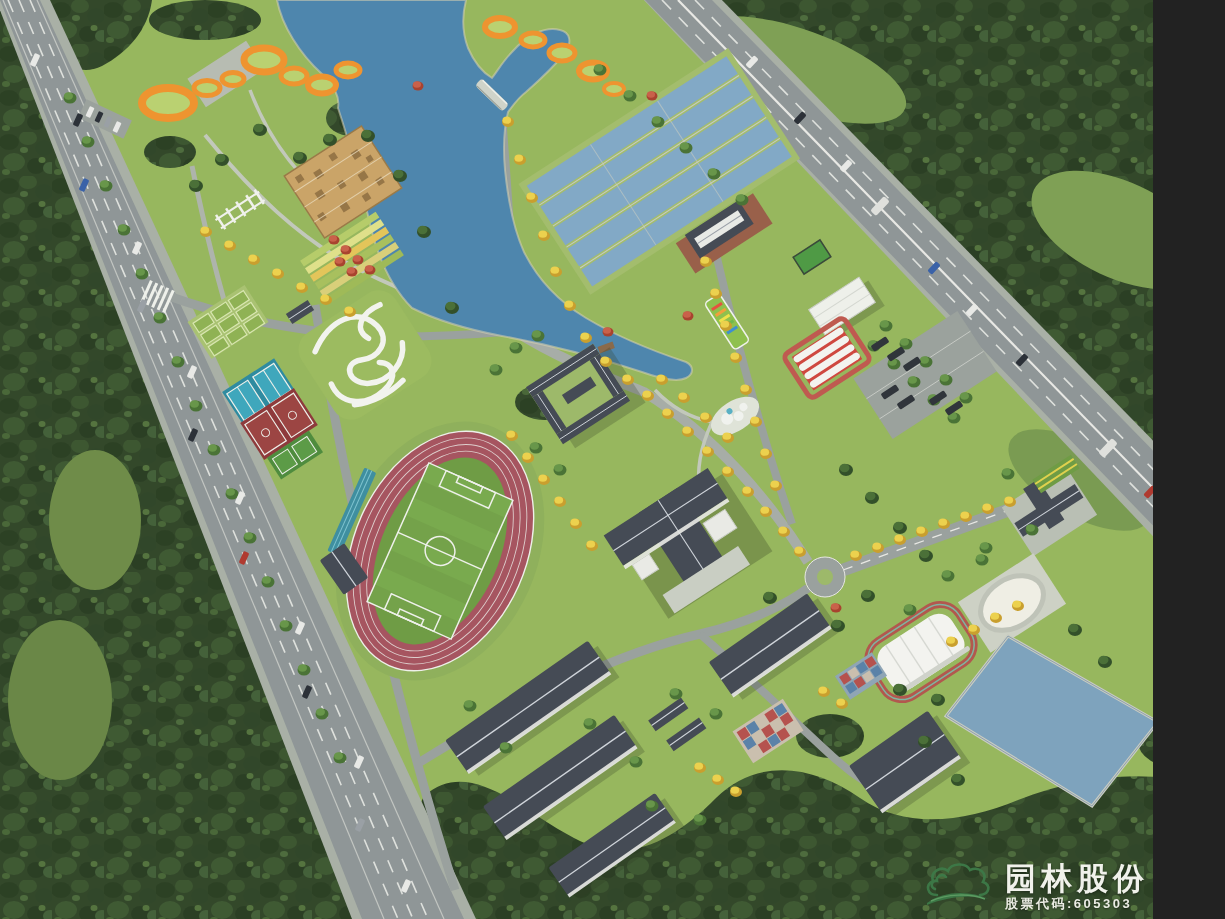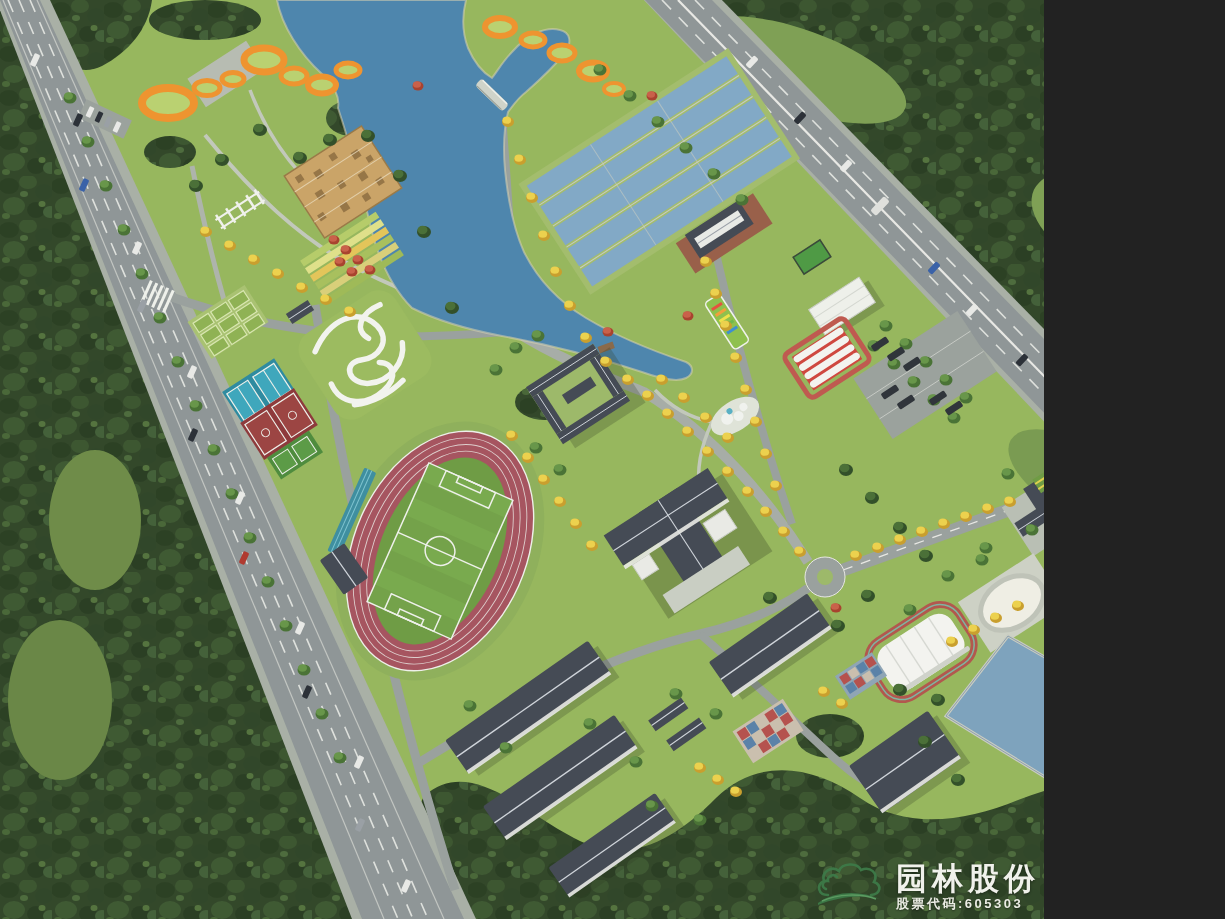--- a/index.html
+++ b/index.html
@@ -1,16 +1,16 @@
 <!DOCTYPE html>
 <html><head>
 <meta charset="utf-8">
 <style>
   html,body{margin:0;padding:0;background:#222;}
-  .stage{position:relative;width:1044px;height:919px;overflow:hidden;background:#7e9a52;
+  .stage{position:relative;width:1153px;height:919px;overflow:hidden;background:#7e9a52;
          font-family:"Liberation Sans",sans-serif;}
   .stage svg{display:block}
   .watermark{position:absolute;right:4px;bottom:6px;display:flex;align-items:center;gap:10px;
              opacity:.95;pointer-events:none;}
   .wm-text{display:flex;flex-direction:column;line-height:1.05;}
   .wm-name{font-size:31px;font-weight:bold;color:#fbfbf6;letter-spacing:5px;
            text-shadow:0 1px 3px rgba(0,0,0,.45);}
   .wm-stock{font-size:13px;font-weight:bold;color:#f5f5ee;letter-spacing:2.5px;margin-top:2px;
             text-shadow:0 1px 2px rgba(0,0,0,.45);}
 </style>

